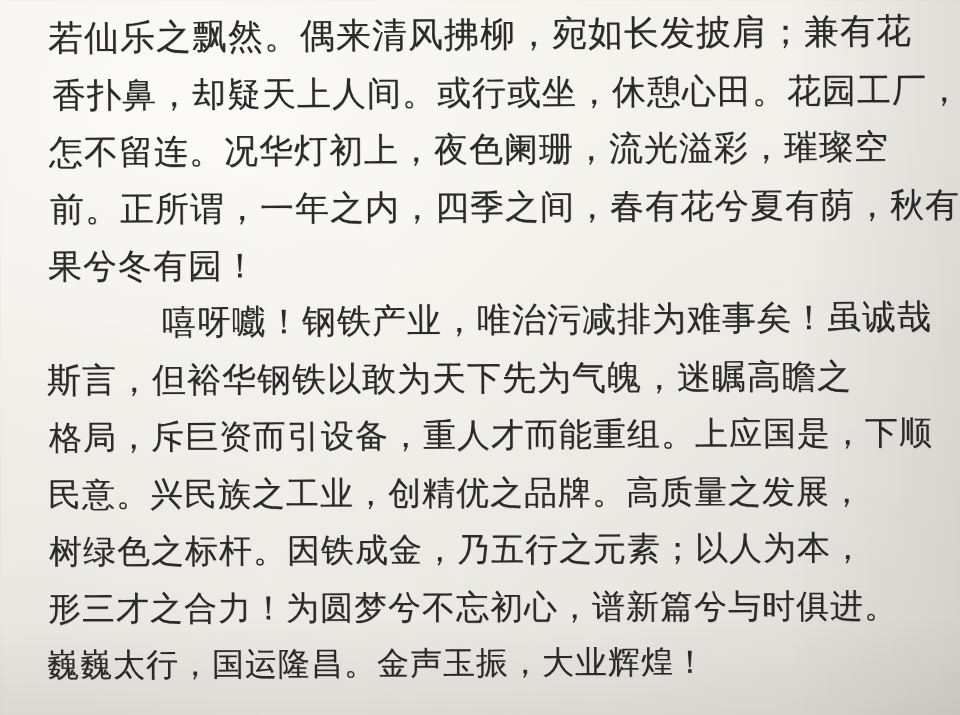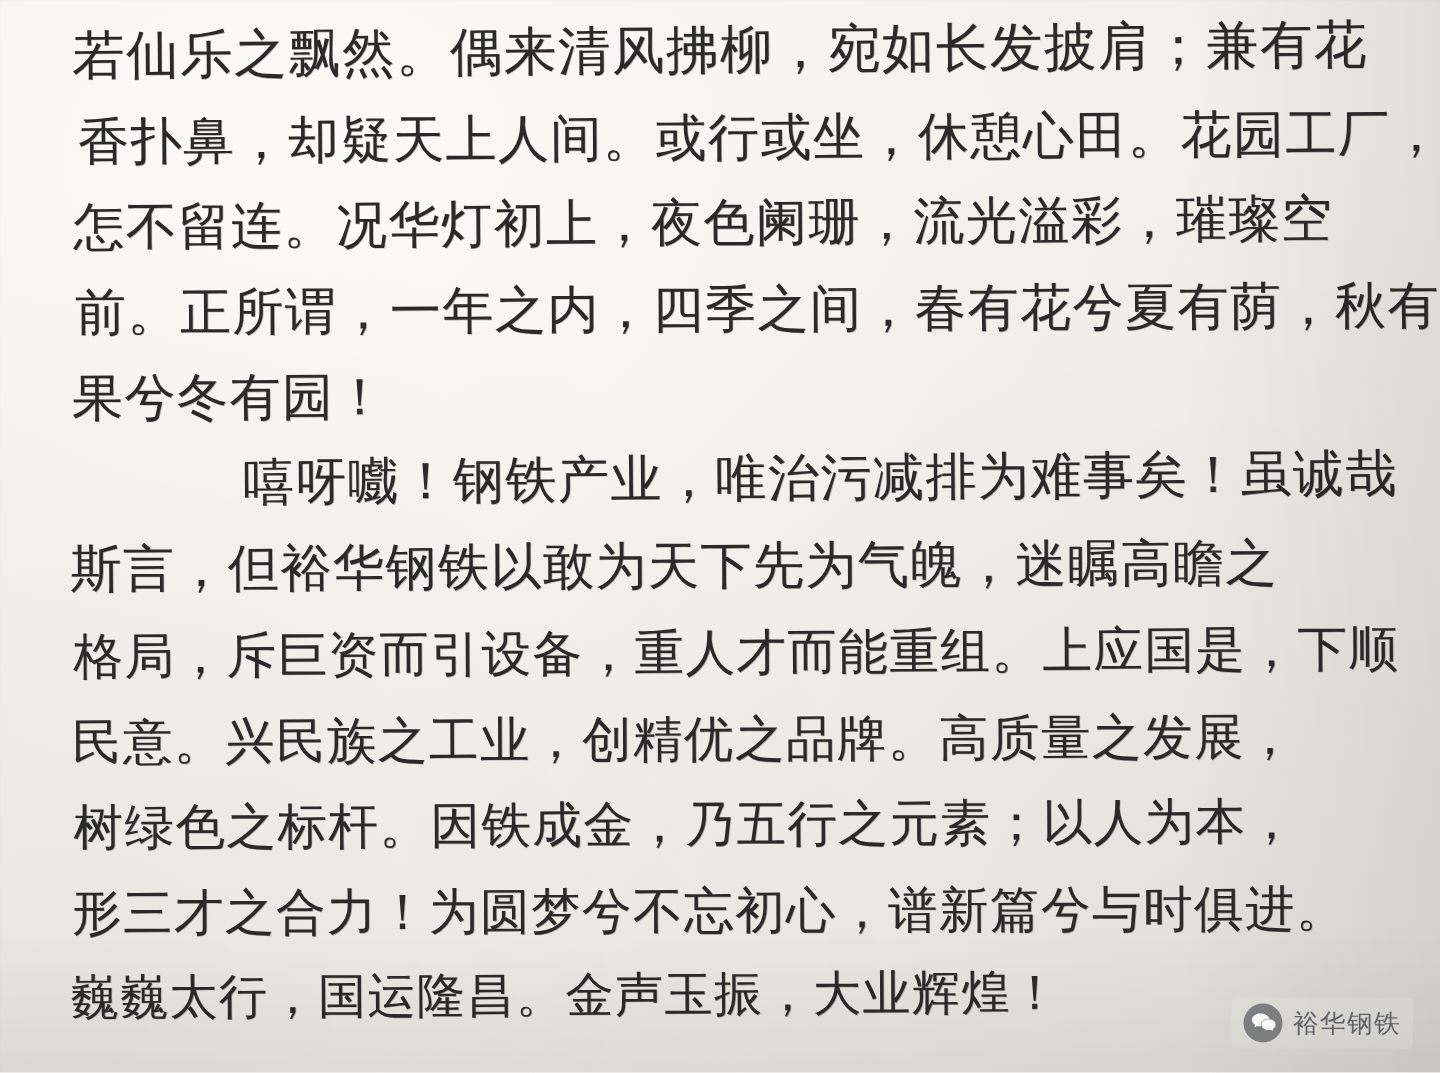--- a/index.html
+++ b/index.html
@@ -124,23 +124,14 @@
     <div class="line l7">斯言，但裕华钢铁以敢为天下先为气魄，迷瞩高瞻之</div>
     <div class="line l8">格局，斥巨资而引设备，重人才而能重组。上应国是，下顺</div>
     <div class="line l9">民意。兴民族之工业，创精优之品牌。高质量之发展，</div>
     <div class="line l10">树绿色之标杆。因铁成金，乃五行之元素；以人为本，</div>
     <div class="line l11">形三才之合力！为圆梦兮不忘初心，谱新篇兮与时俱进。</div>
     <div class="line l12">巍巍太行，国运隆昌。金声玉振，大业辉煌！</div>
   </div>
 
   <div id="edge-shade"></div>
 
-  <div id="watermark">
-    <span class="wm-icon">
-      <svg width="17" height="14" viewBox="0 0 17 14" aria-hidden="true">
-        <path d="M6.2 0.6C3.1 0.6 0.6 2.5 0.6 4.9c0 1.4 0.9 2.6 2.2 3.4L2.3 9.9l1.9-0.9c0.6 0.2 1.3 0.3 2 0.3 0.2 0 0.4 0 0.6 0C6.6 9 6.5 8.6 6.5 8.2c0-2.2 2.3-4 5.2-4 0.2 0 0.4 0 0.6 0C11.8 2.1 9.3 0.6 6.2 0.6z" fill="#ffffff"></path>
-        <path d="M16.4 8.1c0-2-2.1-3.6-4.7-3.6S7 6.1 7 8.1c0 2 2.1 3.6 4.7 3.6 0.6 0 1.1-0.1 1.6-0.2l1.6 0.8-0.4-1.3C15.6 10.3 16.4 9.3 16.4 8.1z" fill="#ffffff"></path>
-      </svg>
-    </span>
-    <span class="wm-label">裕华钢铁</span>
-  </div>
 
 </div>
 
 </body></html>

